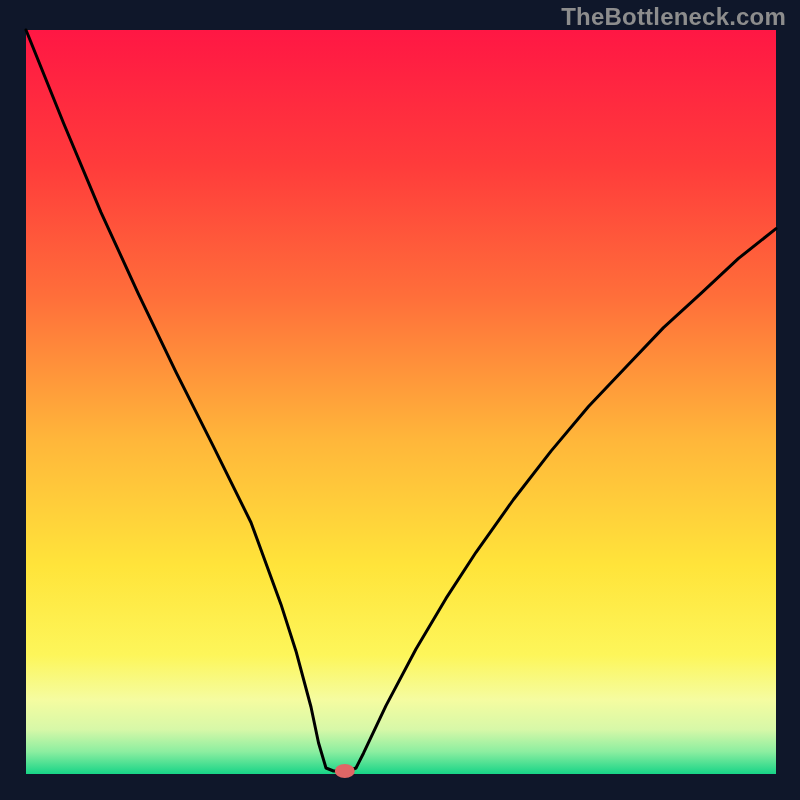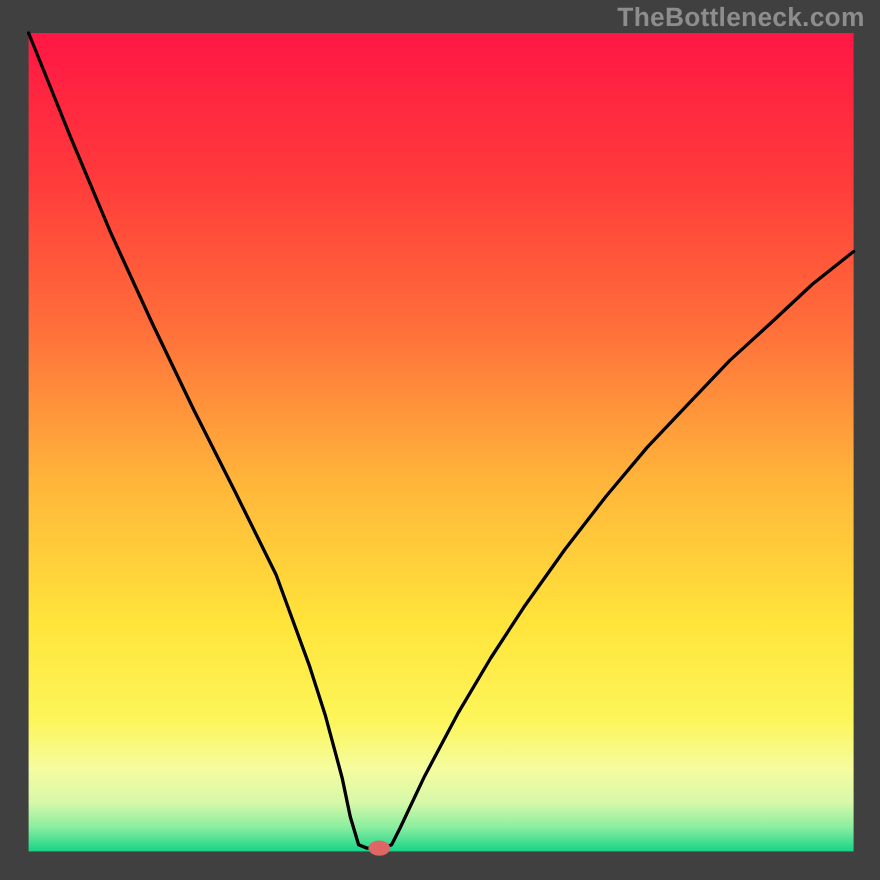--- a/index.html
+++ b/index.html
@@ -9,21 +9,21 @@
     height: 800px;
     background: #000;
     overflow: hidden;
   }
   .frame {
     position: absolute;
     left: 0;
     top: 0;
     width: 800px;
     height: 800px;
-    background: #404040;
+    background: #0f172a;
   }
   .watermark {
     position: absolute;
     top: 3px;
     right: 14px;
     font-family: Arial, Helvetica, sans-serif;
     font-size: 24px;
     font-weight: 600;
     color: #8d8d8d;
     letter-spacing: 0.2px;

